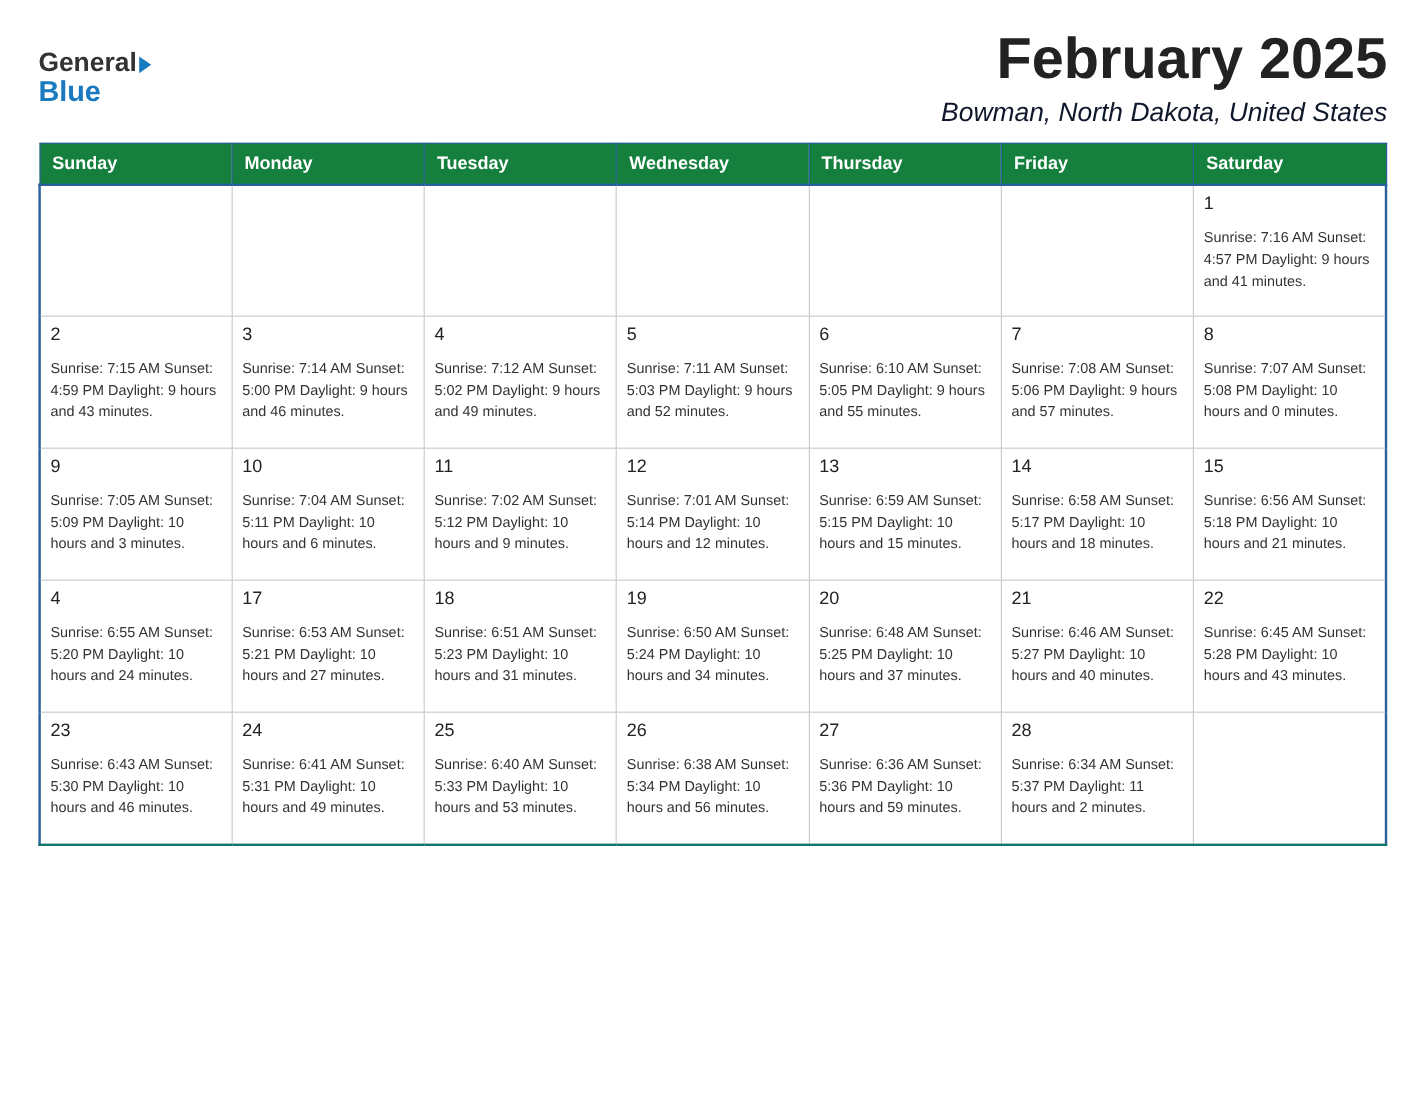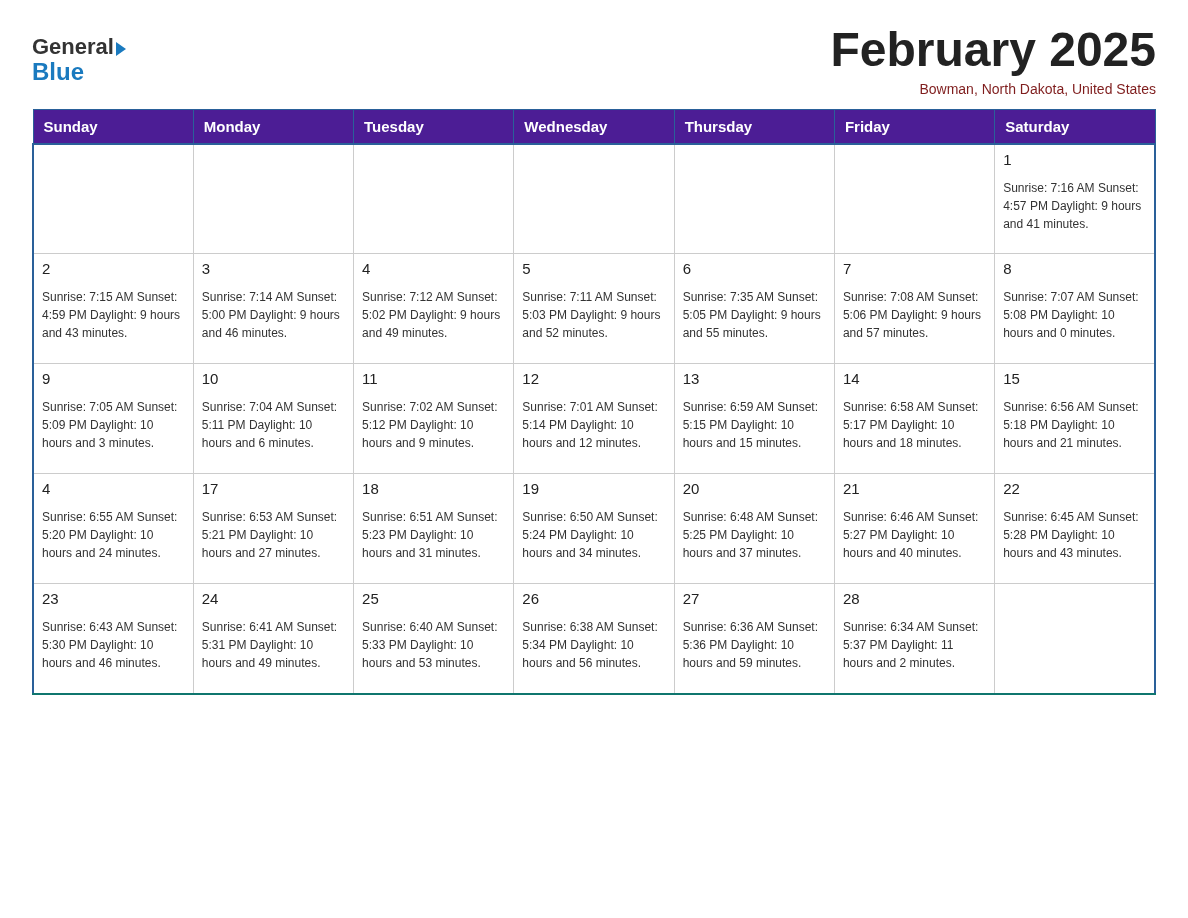--- a/index.html
+++ b/index.html
@@ -52,31 +52,32 @@
     .title-block {
       text-align: right;
     }
     .month-year {
       font-size: 48px;
       font-weight: bold;
       color: #222;
       line-height: 1.1;
     }
     .location {
-      font-size: 14px;
-      color: #7f1d1d;
+      font-size: 22px;
+      color: #0f172a;
       margin-top: 4px;
+      font-style: italic;
     }
     .calendar {
       width: 100%;
       border-collapse: collapse;
       margin-top: 12px;
     }
     .calendar th {
-      background-color: #4c1d95;
+      background-color: #15803d;
       color: #fff;
       font-size: 15px;
       font-weight: bold;
       padding: 8px 10px;
       text-align: left;
       border: 1px solid #2a6099;
     }
     .calendar td {
       vertical-align: top;
       border: 1px solid #ccc;
@@ -187,21 +188,21 @@
 Daylight: 9 hours and 49 minutes.</div>
         </td>
         <td>
           <span class="day-number">5</span>
           <div class="day-info">Sunrise: 7:11 AM
 Sunset: 5:03 PM
 Daylight: 9 hours and 52 minutes.</div>
         </td>
         <td>
           <span class="day-number">6</span>
-          <div class="day-info">Sunrise: 7:35 AM
+          <div class="day-info">Sunrise: 6:10 AM
 Sunset: 5:05 PM
 Daylight: 9 hours and 55 minutes.</div>
         </td>
         <td>
           <span class="day-number">7</span>
           <div class="day-info">Sunrise: 7:08 AM
 Sunset: 5:06 PM
 Daylight: 9 hours and 57 minutes.</div>
         </td>
         <td>

